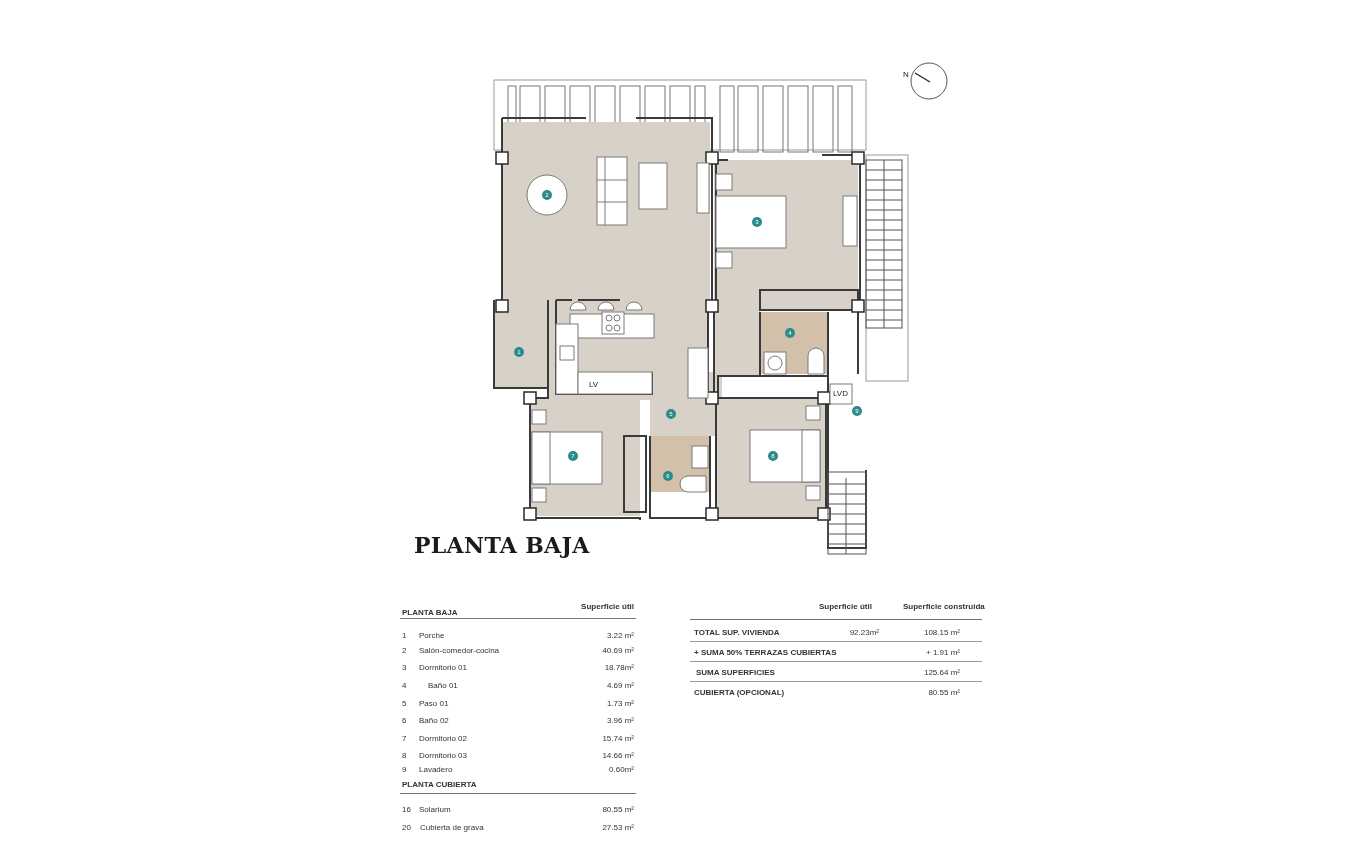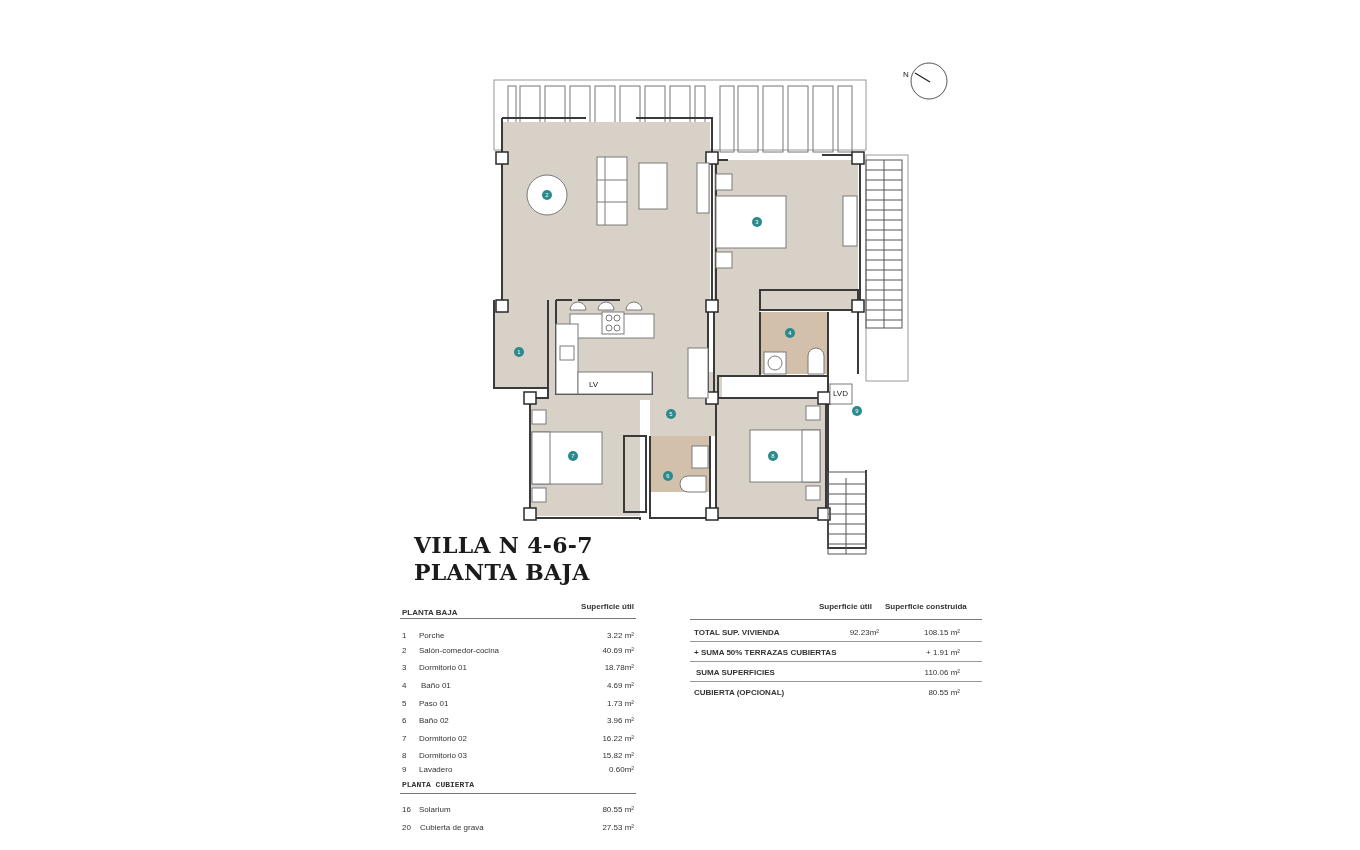--- a/index.html
+++ b/index.html
@@ -187,21 +187,20 @@
       <text x="668" y="478">6</text>
     <text x="573" y="458">7</text>
       <text x="773" y="458">8</text>
       <text x="857" y="413">9</text>
   </g>
   <text x="589" y="387" font-size="8" font-family="Liberation Sans, sans-serif" fill="#222">LV</text>
   <text x="833" y="396" font-size="8" font-family="Liberation Sans, sans-serif" fill="#222">LVD</text>
 </svg>
 
 <div class="title">
-  <div>VILLA N 4-6-7</div>
   <div>PLANTA BAJA</div>
 </div>
 
 <div class="tbl" style="left:400px; top:600px; width:236px; height:236px;">
   <div class="row hdr" style="left:2px; top:8px;">PLANTA BAJA</div>
   <div class="row hdr" style="right:2px; top:2px;">Superficie útil</div>
   <div class="rule" style="left:0; width:236px; top:18px;"></div>
 
   <div class="row" style="top:31px; width:236px;">
     <span class="num" style="left:2px">1</span>
@@ -213,82 +212,82 @@
       <span class="lbl" style="left:19px">Salón-comedor-cocina</span>
       <span class="val" style="right:2px">40.69 m²</span>
   </div>
   <div class="row" style="top:63px; width:236px;">
     <span class="num" style="left:2px">3</span>
       <span class="lbl" style="left:19px">Dormitorio 01</span>
       <span class="val" style="right:2px">18.78m²</span>
   </div>
   <div class="row" style="top:81px; width:236px;">
     <span class="num" style="left:2px">4</span>
-      <span class="lbl" style="left:21px">Baño 01</span>
+      <span class="lbl" style="left:28px">Baño 01</span>
       <span class="val" style="right:2px">4.69 m²</span>
   </div>
   <div class="row" style="top:99px; width:236px;">
     <span class="num" style="left:2px">5</span>
       <span class="lbl" style="left:19px">Paso 01</span>
       <span class="val" style="right:2px">1.73 m²</span>
   </div>
   <div class="row" style="top:116px; width:236px;">
     <span class="num" style="left:2px">6</span>
       <span class="lbl" style="left:19px">Baño 02</span>
       <span class="val" style="right:2px">3.96 m²</span>
   </div>
   <div class="row" style="top:134px; width:236px;">
     <span class="num" style="left:2px">7</span>
       <span class="lbl" style="left:19px">Dormitorio 02</span>
-      <span class="val" style="right:2px">16.22 m²</span>
+      <span class="val" style="right:2px">15.74 m²</span>
   </div>
   <div class="row" style="top:151px; width:236px;">
     <span class="num" style="left:2px">8</span>
       <span class="lbl" style="left:19px">Dormitorio 03</span>
-      <span class="val" style="right:2px">15.82 m²</span>
+      <span class="val" style="right:2px">14.66 m²</span>
   </div>
   <div class="row" style="top:165px; width:236px;">
     <span class="num" style="left:2px">9</span>
       <span class="lbl" style="left:19px">Lavadero</span>
       <span class="val" style="right:2px">0.60m²</span>
   </div>
 
-  <div class="row hdr" style="left:2px; top:180px;font-family:Liberation Mono, monospace;">PLANTA CUBIERTA</div>
+  <div class="row hdr" style="left:2px; top:180px;">PLANTA CUBIERTA</div>
   <div class="rule" style="left:0; width:236px; top:193px;"></div>
 
   <div class="row" style="top:205px; width:236px;">
     <span class="num" style="left:2px">16</span>
       <span class="lbl" style="left:19px">Solarium</span>
       <span class="val" style="right:2px">80.55 m²</span>
   </div>
   <div class="row" style="top:223px; width:236px;">
     <span class="num" style="left:2px">20</span>
       <span class="lbl" style="left:20px">Cubierta de grava</span>
       <span class="val" style="right:2px">27.53 m²</span>
   </div>
 </div>
 
 <div class="tbl" style="left:690px; top:600px; width:292px; height:110px;">
   <div class="row hdr" style="left:129px; top:2px;">Superficie útil</div>
-  <div class="row hdr" style="left:195px; top:2px;">Superficie construida</div>
+  <div class="row hdr" style="left:213px; top:2px;">Superficie construida</div>
   <div class="rule" style="left:0; width:292px; top:19px;"></div>
 
   <div class="row" style="top:28px; width:292px;">
     <span class="lbl bold" style="left:4px">TOTAL SUP. VIVIENDA</span>
     <span class="val" style="right:103px">92.23m²</span>
     <span class="val" style="right:22px">108.15 m²</span>
   </div>
   <div class="rule" style="left:0; width:292px; top:41px; background:#999;"></div>
   <div class="row" style="top:48px; width:292px;">
     <span class="lbl bold" style="left:4px">+ SUMA 50% TERRAZAS CUBIERTAS</span>
     <span class="val" style="right:22px">+ 1.91 m²</span>
   </div>
   <div class="rule" style="left:0; width:292px; top:61px; background:#999;"></div>
   <div class="row" style="top:68px; width:292px;">
     <span class="lbl bold" style="left:6px">SUMA SUPERFICIES</span>
-    <span class="val" style="right:22px">110.06 m²</span>
+    <span class="val" style="right:22px">125.64 m²</span>
   </div>
   <div class="rule" style="left:0; width:292px; top:81px; background:#999;"></div>
   <div class="row" style="top:88px; width:292px;">
     <span class="lbl bold" style="left:4px">CUBIERTA (OPCIONAL)</span>
     <span class="val" style="right:22px">80.55 m²</span>
   </div>
 </div>
 
 </body></html>

